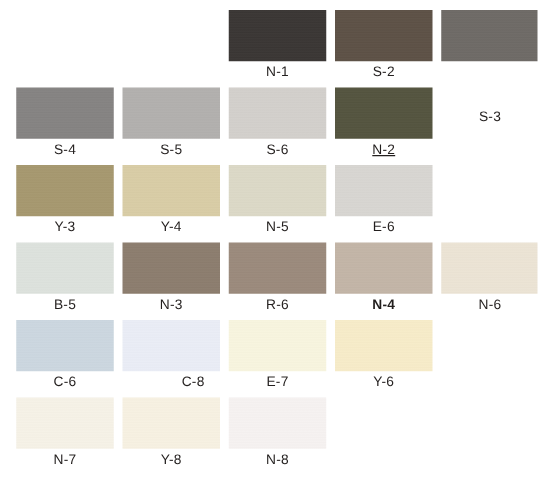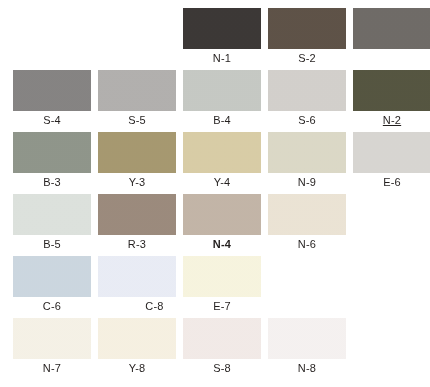--- a/index.html
+++ b/index.html
@@ -96,62 +96,58 @@
     <div class="swatch-row">
       <div class="swatch-cell">
         <div class="swatch-chip" style="background-color: rgb(133, 131, 130);"></div>
         <div class="swatch-label" style="color: rgb(35, 31, 30);">S-4</div>
       </div>
       <div class="swatch-cell">
         <div class="swatch-chip" style="background-color: rgb(178, 176, 174);"></div>
         <div class="swatch-label" style="color: rgb(35, 31, 30);">S-5</div>
       </div>
       <div class="swatch-cell">
-        <div class="swatch-chip" style="background-color: rgb(198, 201, 196);"></div>
-        <div class="swatch-label" style="color: rgb(35, 31, 30);">B-4</div>
-      </div>
-      <div class="swatch-cell">
         <div class="swatch-chip" style="background-color: rgb(211, 208, 204);"></div>
         <div class="swatch-label" style="color: rgb(35, 31, 30);">S-6</div>
       </div>
       <div class="swatch-cell">
         <div class="swatch-chip" style="background-color: rgb(84, 84, 63);"></div>
         <div class="swatch-label" style="color: rgb(35, 31, 30); text-decoration: underline;">N-2</div>
       </div>
     </div>
     <div class="swatch-row">
       <div class="swatch-cell">
-        <div class="swatch-chip" style="background-color: rgb(143, 149, 138);"></div>
-        <div class="swatch-label" style="color: rgb(35, 31, 30);">B-3</div>
-      </div>
-      <div class="swatch-cell">
         <div class="swatch-chip" style="background-color: rgb(166, 152, 111);"></div>
         <div class="swatch-label" style="color: rgb(35, 31, 30);">Y-3</div>
       </div>
       <div class="swatch-cell">
         <div class="swatch-chip" style="background-color: rgb(217, 205, 166);"></div>
         <div class="swatch-label" style="color: rgb(35, 31, 30);">Y-4</div>
       </div>
       <div class="swatch-cell">
         <div class="swatch-chip" style="background-color: rgb(220, 217, 199);"></div>
-        <div class="swatch-label" style="color: rgb(35, 31, 30);">N-9</div>
+        <div class="swatch-label" style="color: rgb(35, 31, 30);">N-5</div>
       </div>
       <div class="swatch-cell">
         <div class="swatch-chip" style="background-color: rgb(216, 214, 210);"></div>
         <div class="swatch-label" style="color: rgb(35, 31, 30);">E-6</div>
       </div>
     </div>
     <div class="swatch-row">
       <div class="swatch-cell">
         <div class="swatch-chip" style="background-color: rgb(221, 226, 221);"></div>
         <div class="swatch-label" style="color: rgb(35, 31, 30);">B-5</div>
       </div>
       <div class="swatch-cell">
+        <div class="swatch-chip" style="background-color: rgb(140, 125, 110);"></div>
+        <div class="swatch-label" style="color: rgb(35, 31, 30);">N-3</div>
+      </div>
+      <div class="swatch-cell">
         <div class="swatch-chip" style="background-color: rgb(155, 138, 124);"></div>
-        <div class="swatch-label" style="color: rgb(35, 31, 30);">R-3</div>
+        <div class="swatch-label" style="color: rgb(35, 31, 30);">R-6</div>
       </div>
       <div class="swatch-cell">
         <div class="swatch-chip" style="background-color: rgb(195, 181, 167);"></div>
         <div class="swatch-label" style="color: rgb(35, 31, 30); font-weight: bold;">N-4</div>
       </div>
       <div class="swatch-cell">
         <div class="swatch-chip" style="background-color: rgb(236, 228, 213);"></div>
         <div class="swatch-label" style="color: rgb(35, 31, 30);">N-6</div>
       </div>
     </div>
@@ -161,32 +157,32 @@
         <div class="swatch-label" style="color: rgb(35, 31, 30);">C-6</div>
       </div>
       <div class="swatch-cell">
         <div class="swatch-chip" style="background-color: rgb(234, 237, 246);"></div>
         <div class="swatch-label" style="color: rgb(35, 31, 30); margin-left: 35px;">C-8</div>
       </div>
       <div class="swatch-cell">
         <div class="swatch-chip" style="background-color: rgb(248, 245, 223);"></div>
         <div class="swatch-label" style="color: rgb(35, 31, 30);">E-7</div>
       </div>
+      <div class="swatch-cell">
+        <div class="swatch-chip" style="background-color: rgb(247, 236, 201);"></div>
+        <div class="swatch-label" style="color: rgb(35, 31, 30);">Y-6</div>
+      </div>
     </div>
     <div class="swatch-row">
       <div class="swatch-cell">
         <div class="swatch-chip" style="background-color: rgb(246, 242, 231);"></div>
         <div class="swatch-label" style="color: rgb(35, 31, 30);">N-7</div>
       </div>
       <div class="swatch-cell">
         <div class="swatch-chip" style="background-color: rgb(247, 241, 226);"></div>
         <div class="swatch-label" style="color: rgb(35, 31, 30);">Y-8</div>
       </div>
       <div class="swatch-cell">
-        <div class="swatch-chip" style="background-color: rgb(243, 235, 232);"></div>
-        <div class="swatch-label" style="color: rgb(35, 31, 30);">S-8</div>
-      </div>
-      <div class="swatch-cell">
         <div class="swatch-chip" style="background-color: rgb(246, 242, 241);"></div>
         <div class="swatch-label" style="color: rgb(35, 31, 30); text-align: center;">N-8</div>
       </div>
     </div>
   </div>
 
 </body></html>

